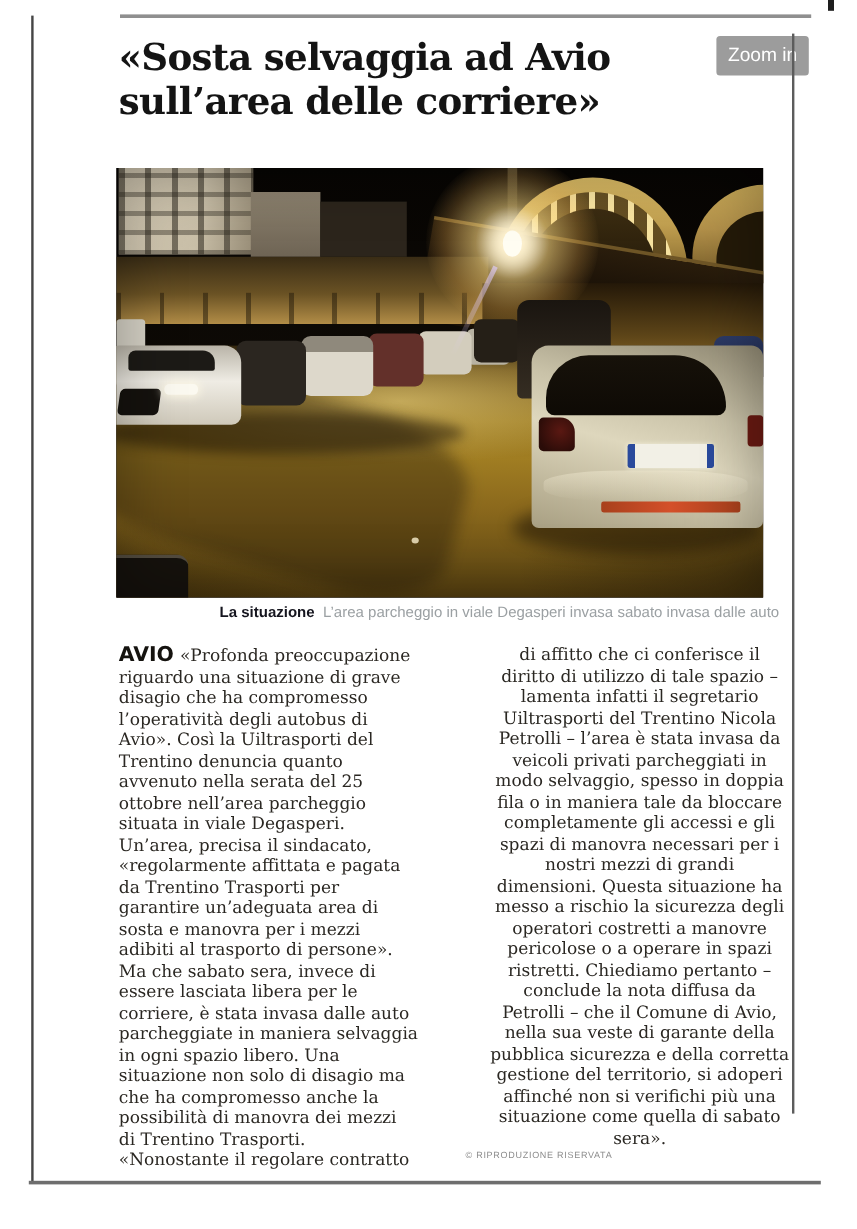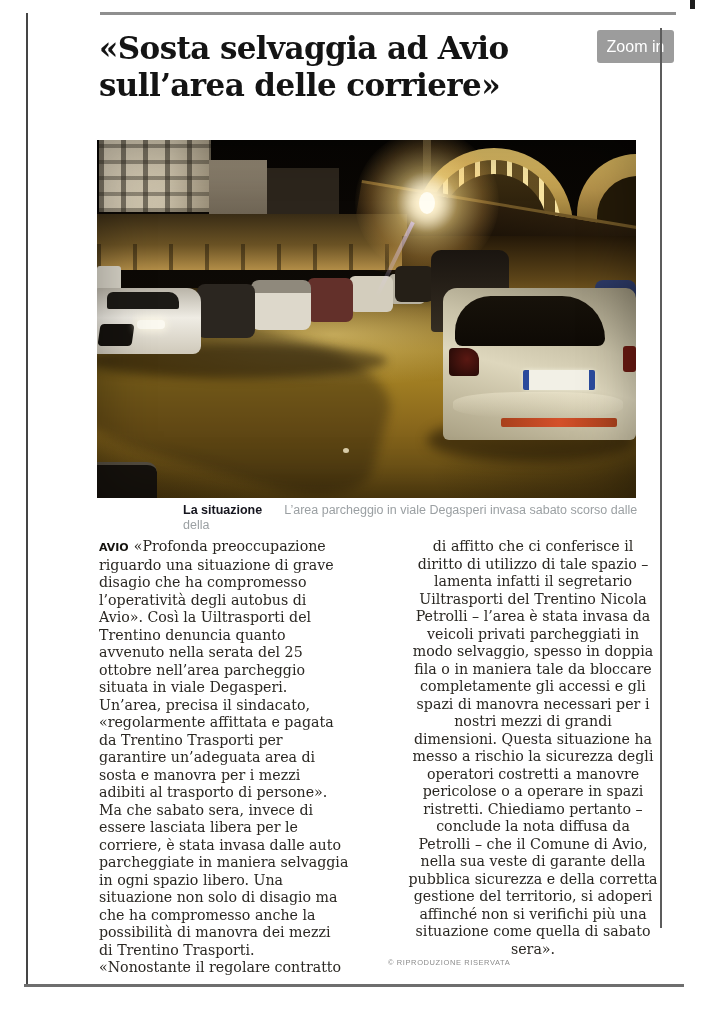--- a/index.html
+++ b/index.html
@@ -119,29 +119,29 @@
   .s-bumper { left:10px; top:104px; width:170px; height:26px; border-radius:40%;
               background:linear-gradient(180deg, rgba(255,248,225,.35), rgba(255,248,225,0)); }
   .s-reflector { left:58px; top:130px; width:116px; height:9px; border-radius:2px;
                  background:linear-gradient(90deg,#a8401c,#d4502a,#a8401c); }
   .car-corner { left:-12px; top:322px; width:72px; height:44px; border-radius:10px;
                 background:#16120d; border-top:3px solid rgba(200,190,160,.35); }
   .vignette { inset:0; box-shadow:inset 0 0 55px rgba(0,0,0,.35); }
 
   
   .caption { left:183px; top:503px; width:470px; font-size:12.5px; line-height:15px; }
-  .caption .kicker { font-weight:bold; color:#15151e; margin-right:22px; }
+  .caption .kicker { font-weight:bold; color:#15151e; margin-right:7px; }
   .caption .captext { color:#9ba0a3; }
 
   
   .col { font-family:"DejaVu Serif", serif; font-size:14.2px; line-height:17.5px; color:#2a2722; }
   .col-1 { left:99px; top:538px; width:300px; }
   .col-2 { left:388px; top:538px; width:290px;text-align:center; }
   .coltext { white-space:pre-line; }
-  .dateline { font-family:"DejaVu Sans", sans-serif; font-weight:bold; font-size:11px;
+  .dateline { font-family:"DejaVu Sans", sans-serif; font-weight:bold; font-size:17px;
               color:#15130f; margin-right:5px; }
   .footer { left:388px; top:958px; width:276px; text-align:left;
             font-size:7.5px; letter-spacing:.6px; color:#8c8c8c; }
 </style>
 </head>
 <body>
 
 <div class="screen">
 
   <div class="abs rule-top"></div>
@@ -205,21 +205,21 @@
       <div class="s-plate"></div>
       <div class="s-bumper"></div>
       <div class="s-reflector"></div>
     </div>
     <div class="lamp-streak"></div>
     <div class="car-corner"></div>
     <div class="vignette"></div>
   </div>
 
   <div class="abs caption">
-    <span class="kicker">La situazione</span><span class="captext">L’area parcheggio in viale Degasperi invasa sabato scorso dalle della</span>
+    <span class="kicker">La situazione</span><span class="captext">L’area parcheggio in viale Degasperi invasa sabato invasa dalle auto</span>
   </div>
 
   <div class="abs col col-1">
     <span class="dateline">AVIO</span><span class="coltext">«Profonda preoccupazione
 riguardo una situazione di grave
 disagio che ha compromesso
 l’operatività degli autobus di
 Avio». Così la Uiltrasporti del
 Trentino denuncia quanto
 avvenuto nella serata del 25

